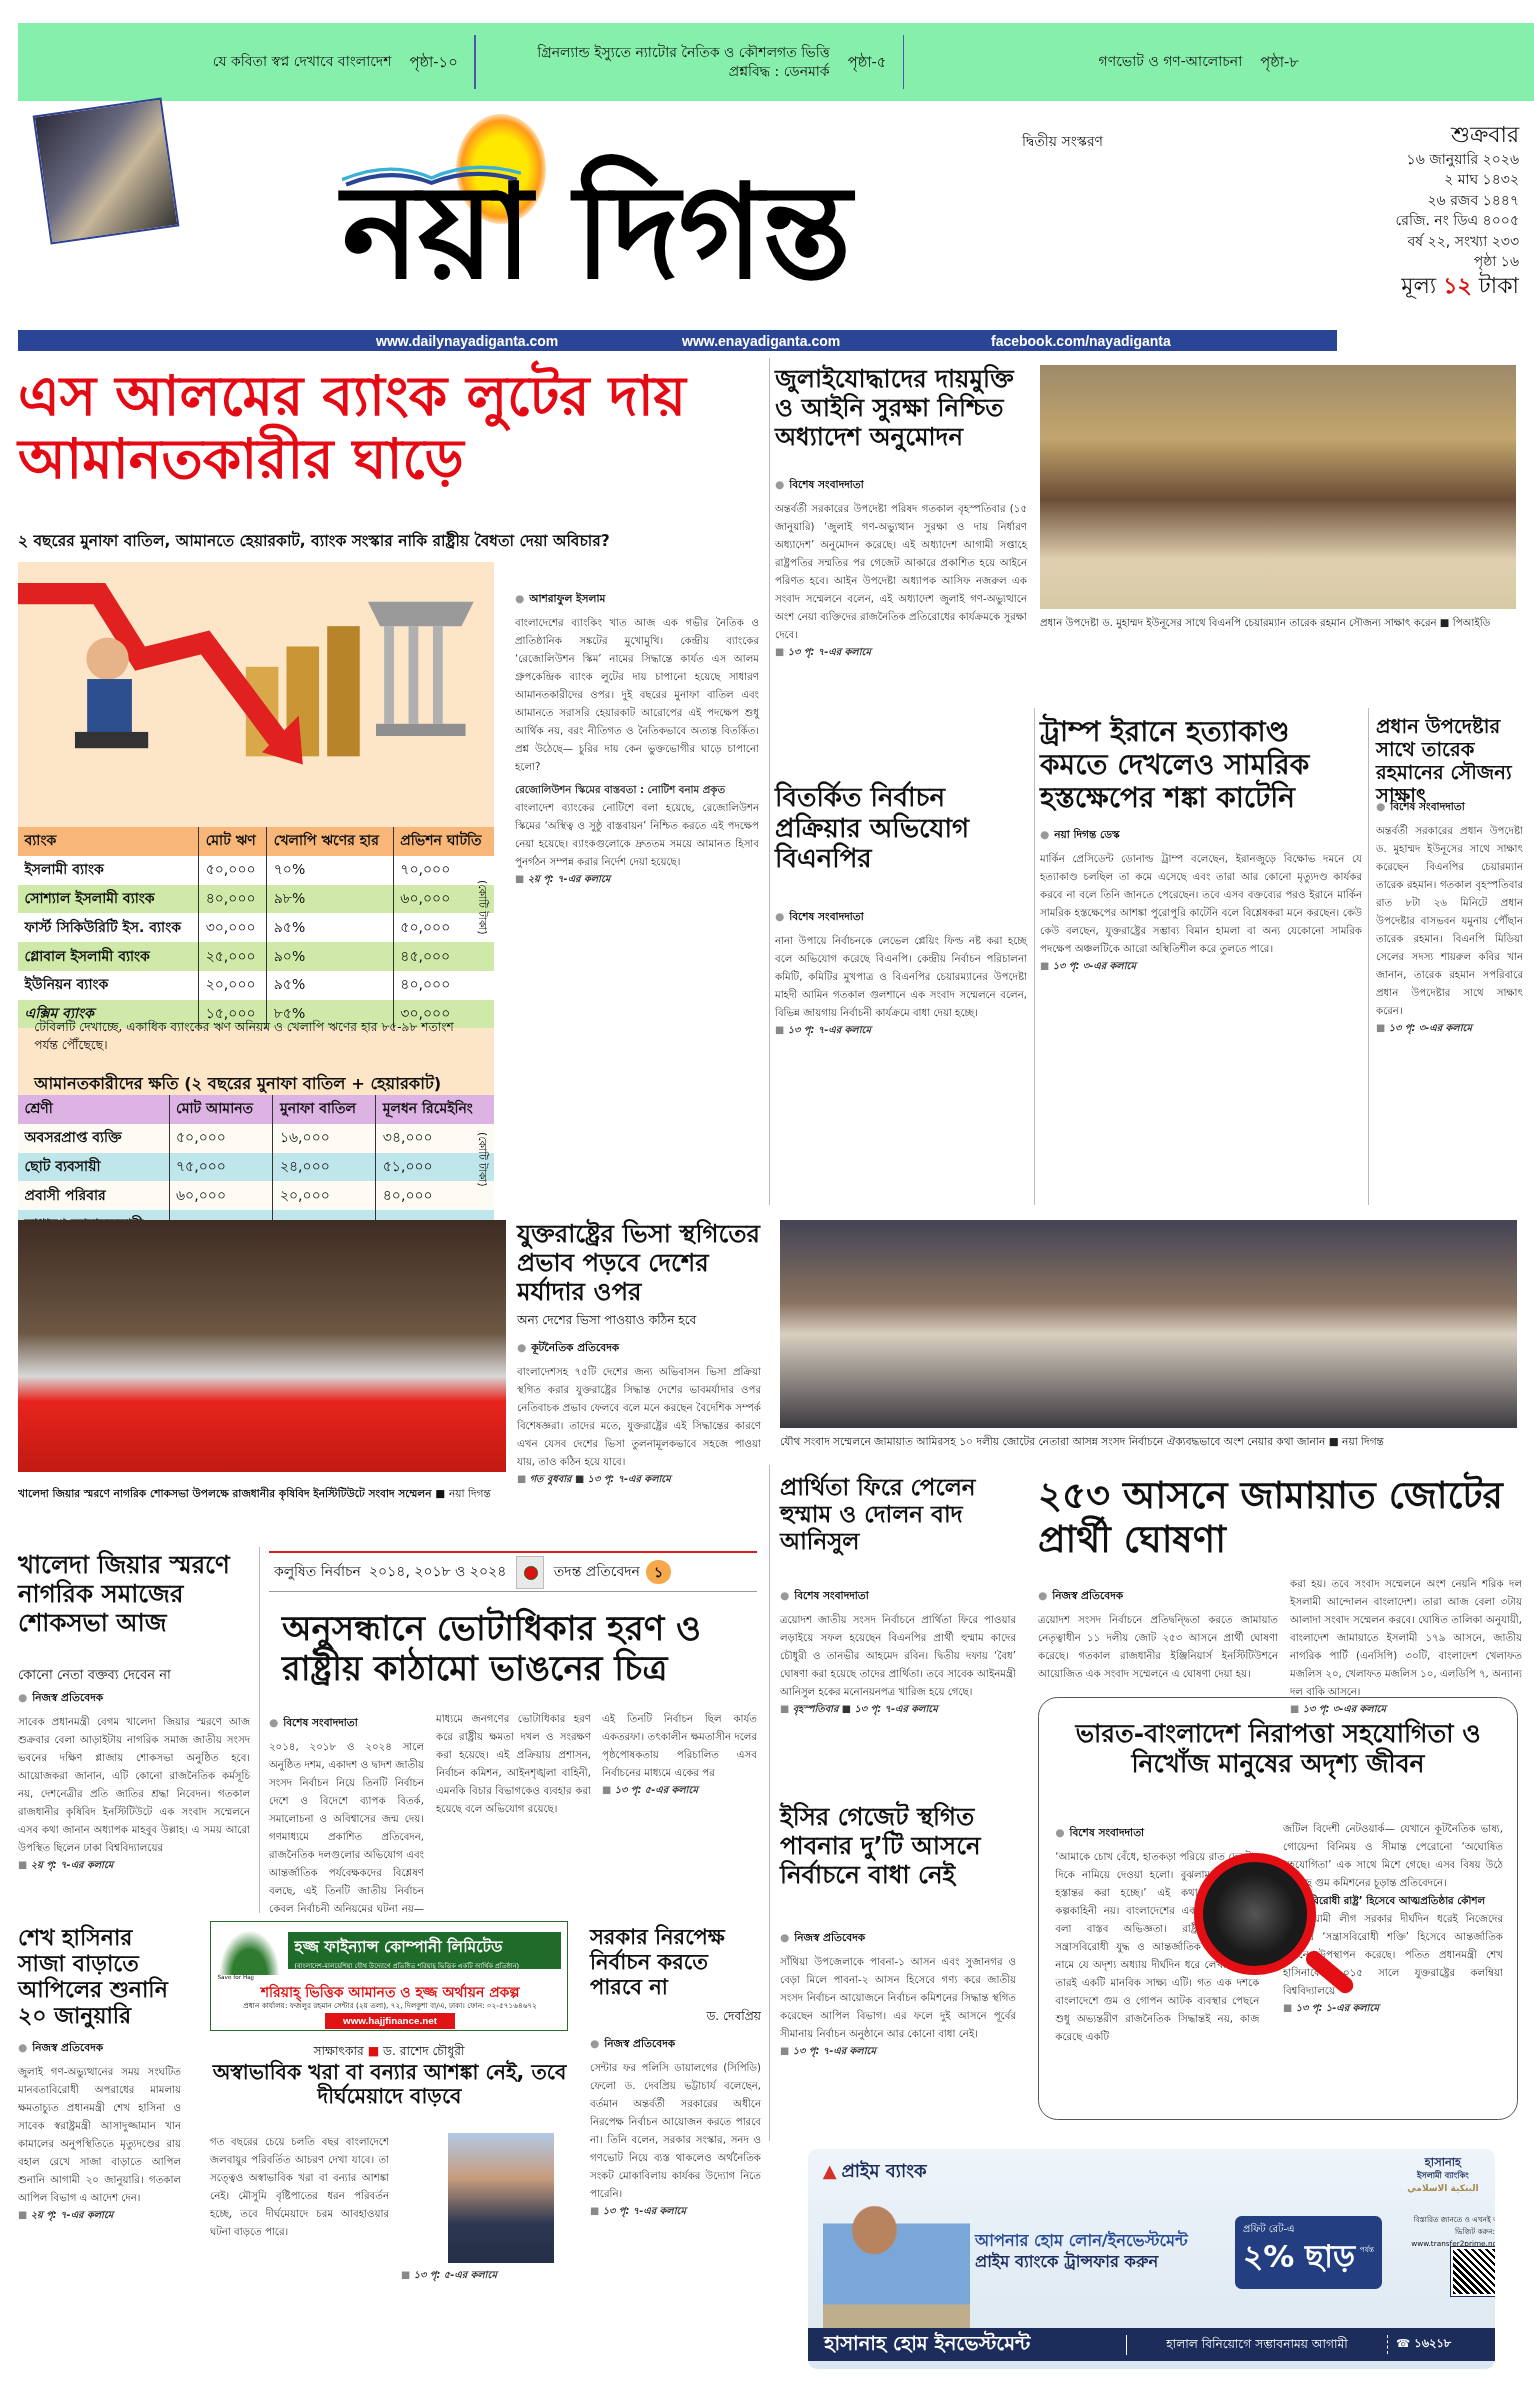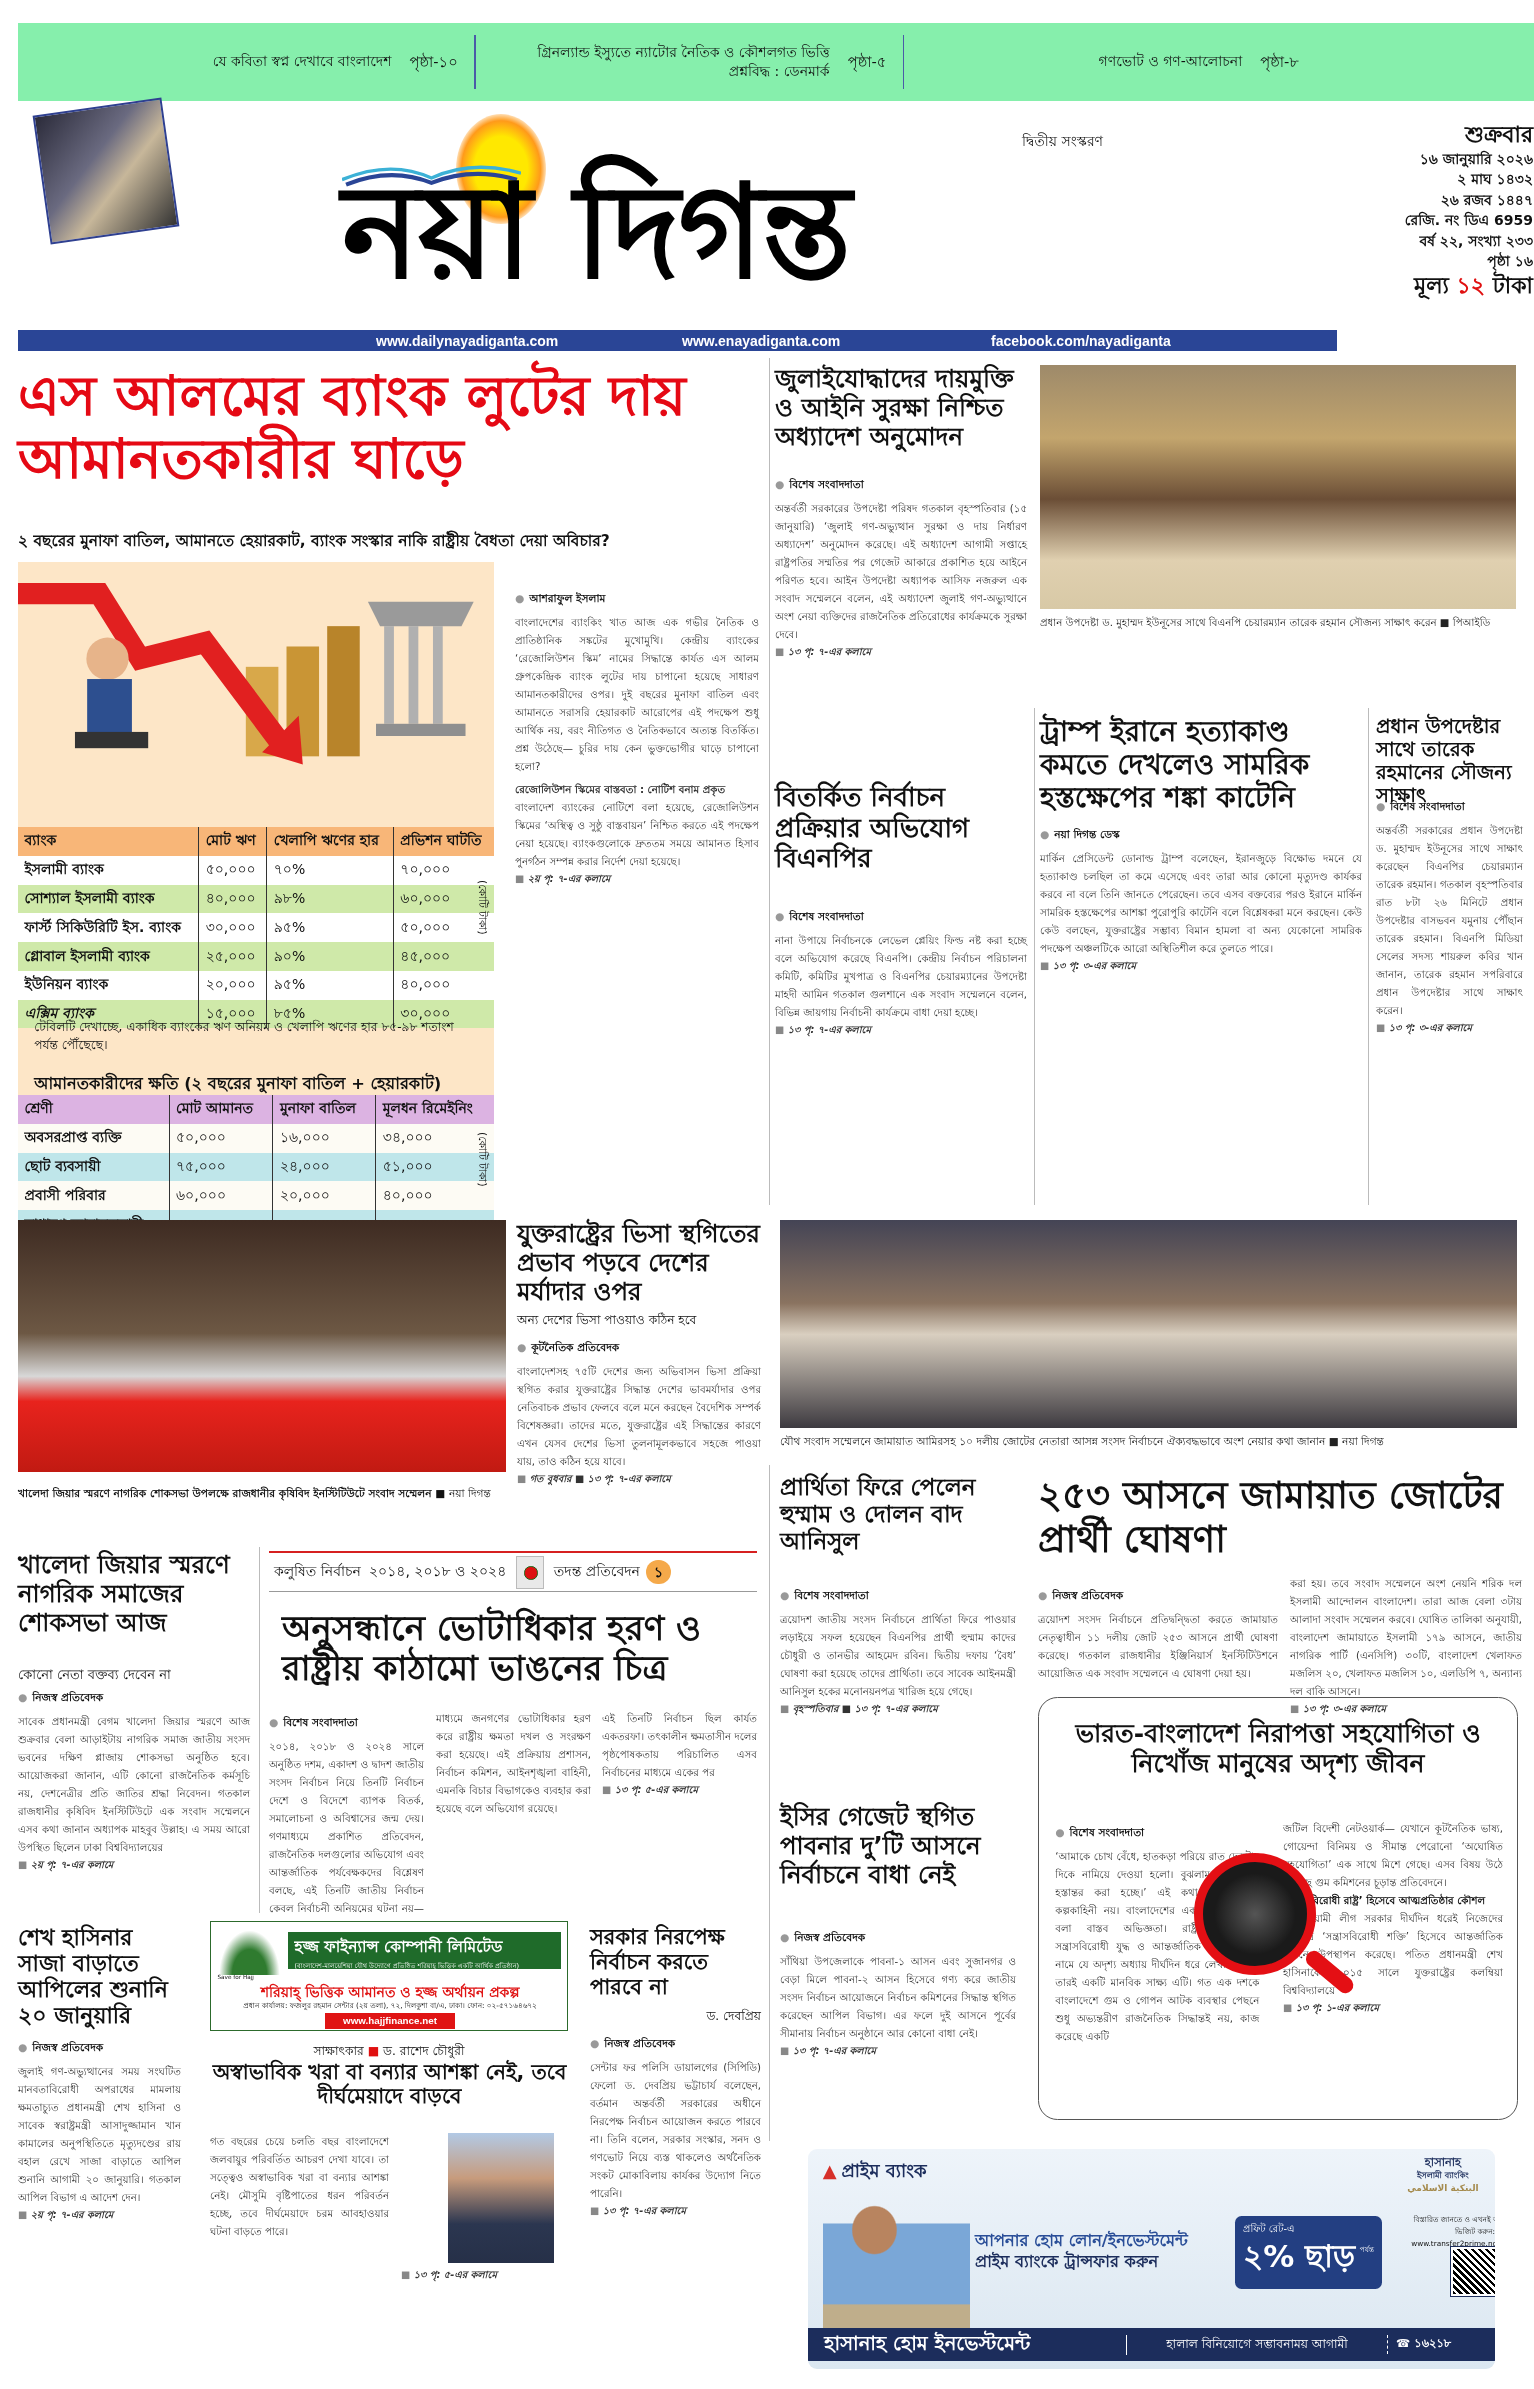--- a/index.html
+++ b/index.html
@@ -13,21 +13,21 @@
   .teaser-item .tt { text-align: right; max-width: 236px; }
   .teaser-item .pg { margin-left: 18px; font-size: 14.7px; }
   .teaser-sep { width: 1.6px; height: 54px; background: #4b5aa8; }
 
   
   #corner-img { left: 41px; top: 106px; width: 130px; height: 130px; background: linear-gradient(135deg,#2b2b3a 0%,#6a6a80 40%,#c7b79a 60%,#333 100%); transform: rotate(-8deg); border: 2.4px solid #2f4090; }
   #logo-sun { left: 456px; top: 114px; width: 90px; height: 110px; border-radius: 50%; background: radial-gradient(ellipse at center,#ffe800 0%,#ffe800 42%,#ff9a1a 62%,rgba(255,140,0,0) 75%); }
   #logo-wave { left: 342px; top: 155px; width: 179px; height: 33px; }
   #logo-text { left: 342px; top: 167px; font-size: 130px; font-weight: bold; line-height: 1; letter-spacing: -1.6px; color: #000; }
   #edition { left: 1022px; top: 130px; font-size: 14px; }
-  #dateblock { right: 2px; top: 120px; text-align: right; font-size: 14px; line-height: 20.4px; font-weight: bold; }
+  #dateblock { right: 16px; top: 120px; text-align: right; font-size: 14px; line-height: 20.4px; }
   #dateblock .day { font-size: 22px; line-height: 29px; }
   #dateblock .price { font-size: 22px; margin-top: 4.9px; }
   #dateblock .price b { color: #e01010; }
 
   #urlbar { left: 18px; top: 330px; width: 1319px; height: 21px; background: #2a4596; color: #fff; font-weight: bold; font-family: "Liberation Sans", sans-serif; font-size: 14px; display: flex; align-items: center; }
   #urlbar span { position: absolute; }
 
   
   .headline { font-weight: bold; line-height: 1.18; }
   .byline { font-size: 10.6px; font-weight: bold; margin: 4.9px 0 6.5px; }
@@ -177,21 +177,21 @@
   <path d="M0 30 Q60 5 110 28 Q160 5 220 22" stroke="#3cb1d6" stroke-width="4" fill="none"></path>
   <path d="M5 36 Q60 14 110 34 Q160 14 215 30" stroke="#2a4596" stroke-width="5" fill="none"></path>
 </svg>
 <div id="logo-text" class="abs">নয়া দিগন্ত</div>
 <div id="edition" class="abs">দ্বিতীয় সংস্করণ</div>
 <div id="dateblock" class="abs">
   <div class="day">শুক্রবার</div>
   <div>১৬ জানুয়ারি ২০২৬</div>
   <div>২ মাঘ ১৪৩২</div>
   <div>২৬ রজব ১৪৪৭</div>
-  <div>রেজি. নং ডিএ 6959</div>
+  <div>রেজি. নং ডিএ ৪০০৫</div>
   <div>বর্ষ ২২, সংখ্যা ২৩৩</div>
   <div>পৃষ্ঠা ১৬</div>
   <div class="price">
     <span>মূল্য</span>
     <b style="color: rgb(224, 16, 16);">১২</b>
     <span>টাকা</span>
   </div>
 </div>
 <div id="urlbar" class="abs" style="background: rgb(42, 69, 150);">
   <span style="left:358px">www.dailynayadiganta.com</span>

